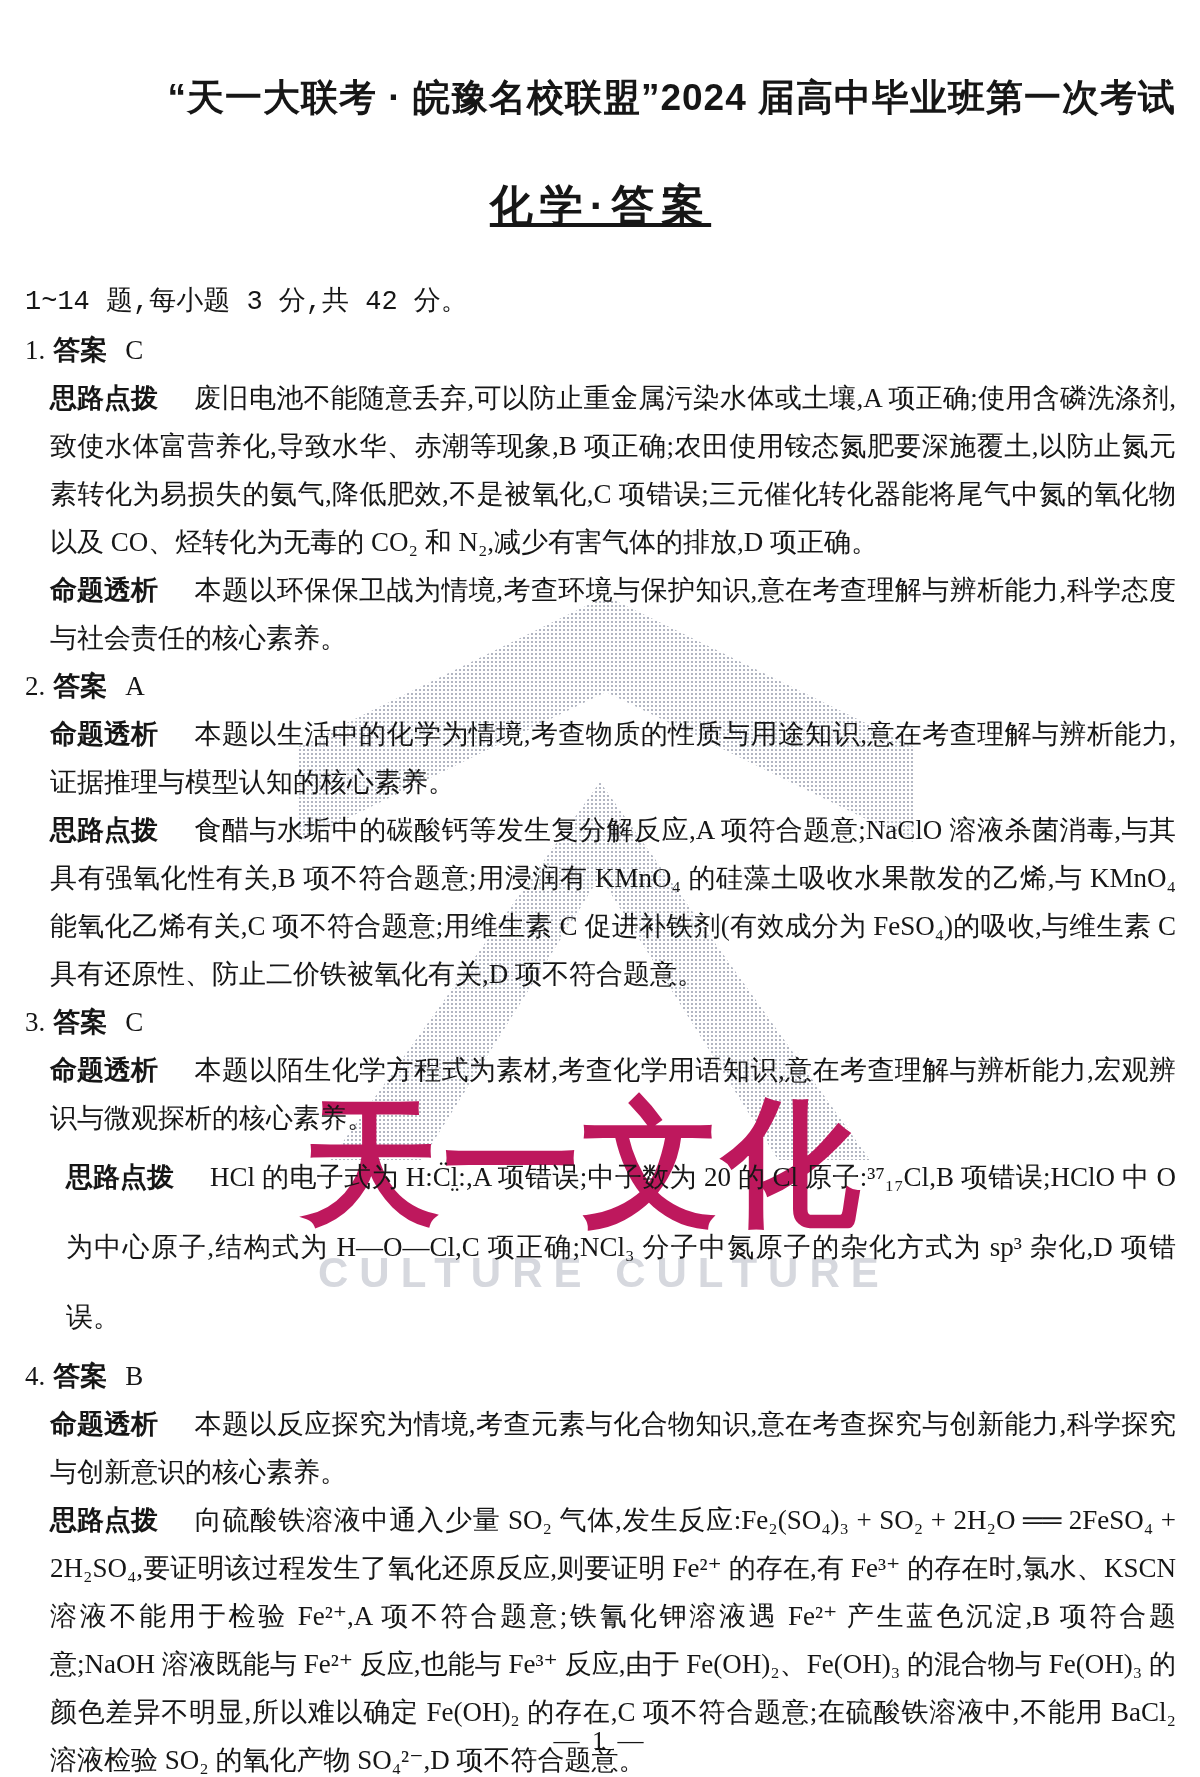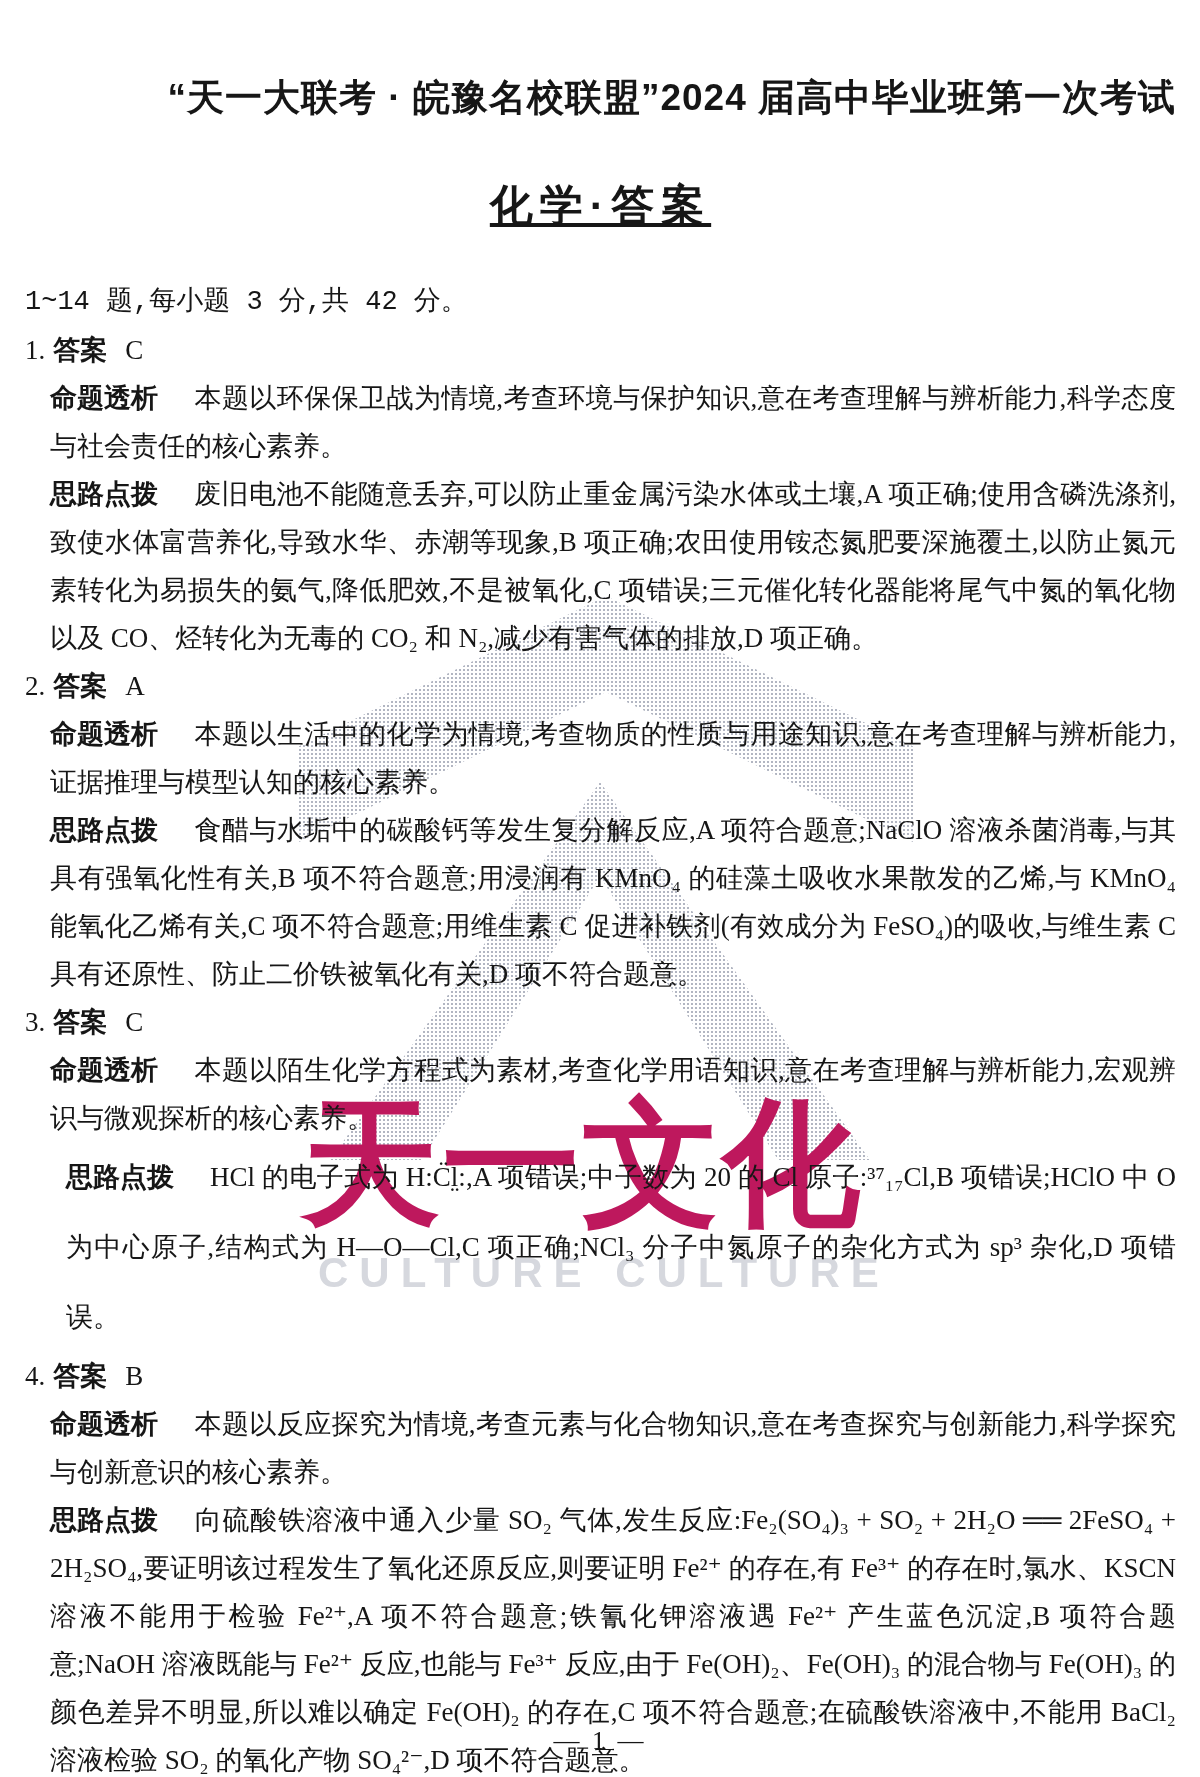--- a/index.html
+++ b/index.html
@@ -93,24 +93,24 @@
   <div class="content">
 
     <h1 class="title">“天一大联考 · 皖豫名校联盟”2024 届高中毕业班第一次考试</h1>
     <h2 class="subject">化学·答案</h2>
     <p class="intro">1~14 题,每小题 3 分,共 42 分。</p>
 
     <div class="item-row">
       <span class="qnum">1.</span><b class="blabel">答案</b><span class="ans">C</span>
     </div>
     <p class="para">
-      <b class="blabel">命题透析</b><span>本题以环保保卫战为情境,考查环境与保护知识,意在考查理解与辨析能力,科学态度与社会责任的核心素养。</span>
+      <b class="blabel">思路点拨</b><span>废旧电池不能随意丢弃,可以防止重金属污染水体或土壤,A 项正确;使用含磷洗涤剂,致使水体富营养化,导致水华、赤潮等现象,B 项正确;农田使用铵态氮肥要深施覆土,以防止氮元素转化为易损失的氨气,降低肥效,不是被氧化,C 项错误;三元催化转化器能将尾气中氮的氧化物以及 CO、烃转化为无毒的 CO₂ 和 N₂,减少有害气体的排放,D 项正确。</span>
     </p>
     <p class="para">
-      <b class="blabel">思路点拨</b><span>废旧电池不能随意丢弃,可以防止重金属污染水体或土壤,A 项正确;使用含磷洗涤剂,致使水体富营养化,导致水华、赤潮等现象,B 项正确;农田使用铵态氮肥要深施覆土,以防止氮元素转化为易损失的氨气,降低肥效,不是被氧化,C 项错误;三元催化转化器能将尾气中氮的氧化物以及 CO、烃转化为无毒的 CO₂ 和 N₂,减少有害气体的排放,D 项正确。</span>
+      <b class="blabel">命题透析</b><span>本题以环保保卫战为情境,考查环境与保护知识,意在考查理解与辨析能力,科学态度与社会责任的核心素养。</span>
     </p>
 
     <div class="item-row">
       <span class="qnum">2.</span><b class="blabel">答案</b><span class="ans">A</span>
     </div>
     <p class="para">
       <b class="blabel">命题透析</b><span>本题以生活中的化学为情境,考查物质的性质与用途知识,意在考查理解与辨析能力,证据推理与模型认知的核心素养。</span>
     </p>
     <p class="para">
       <b class="blabel">思路点拨</b><span>食醋与水垢中的碳酸钙等发生复分解反应,A 项符合题意;NaClO 溶液杀菌消毒,与其具有强氧化性有关,B 项不符合题意;用浸润有 KMnO₄ 的硅藻土吸收水果散发的乙烯,与 KMnO₄ 能氧化乙烯有关,C 项不符合题意;用维生素 C 促进补铁剂(有效成分为 FeSO₄)的吸收,与维生素 C 具有还原性、防止二价铁被氧化有关,D 项不符合题意。</span>

